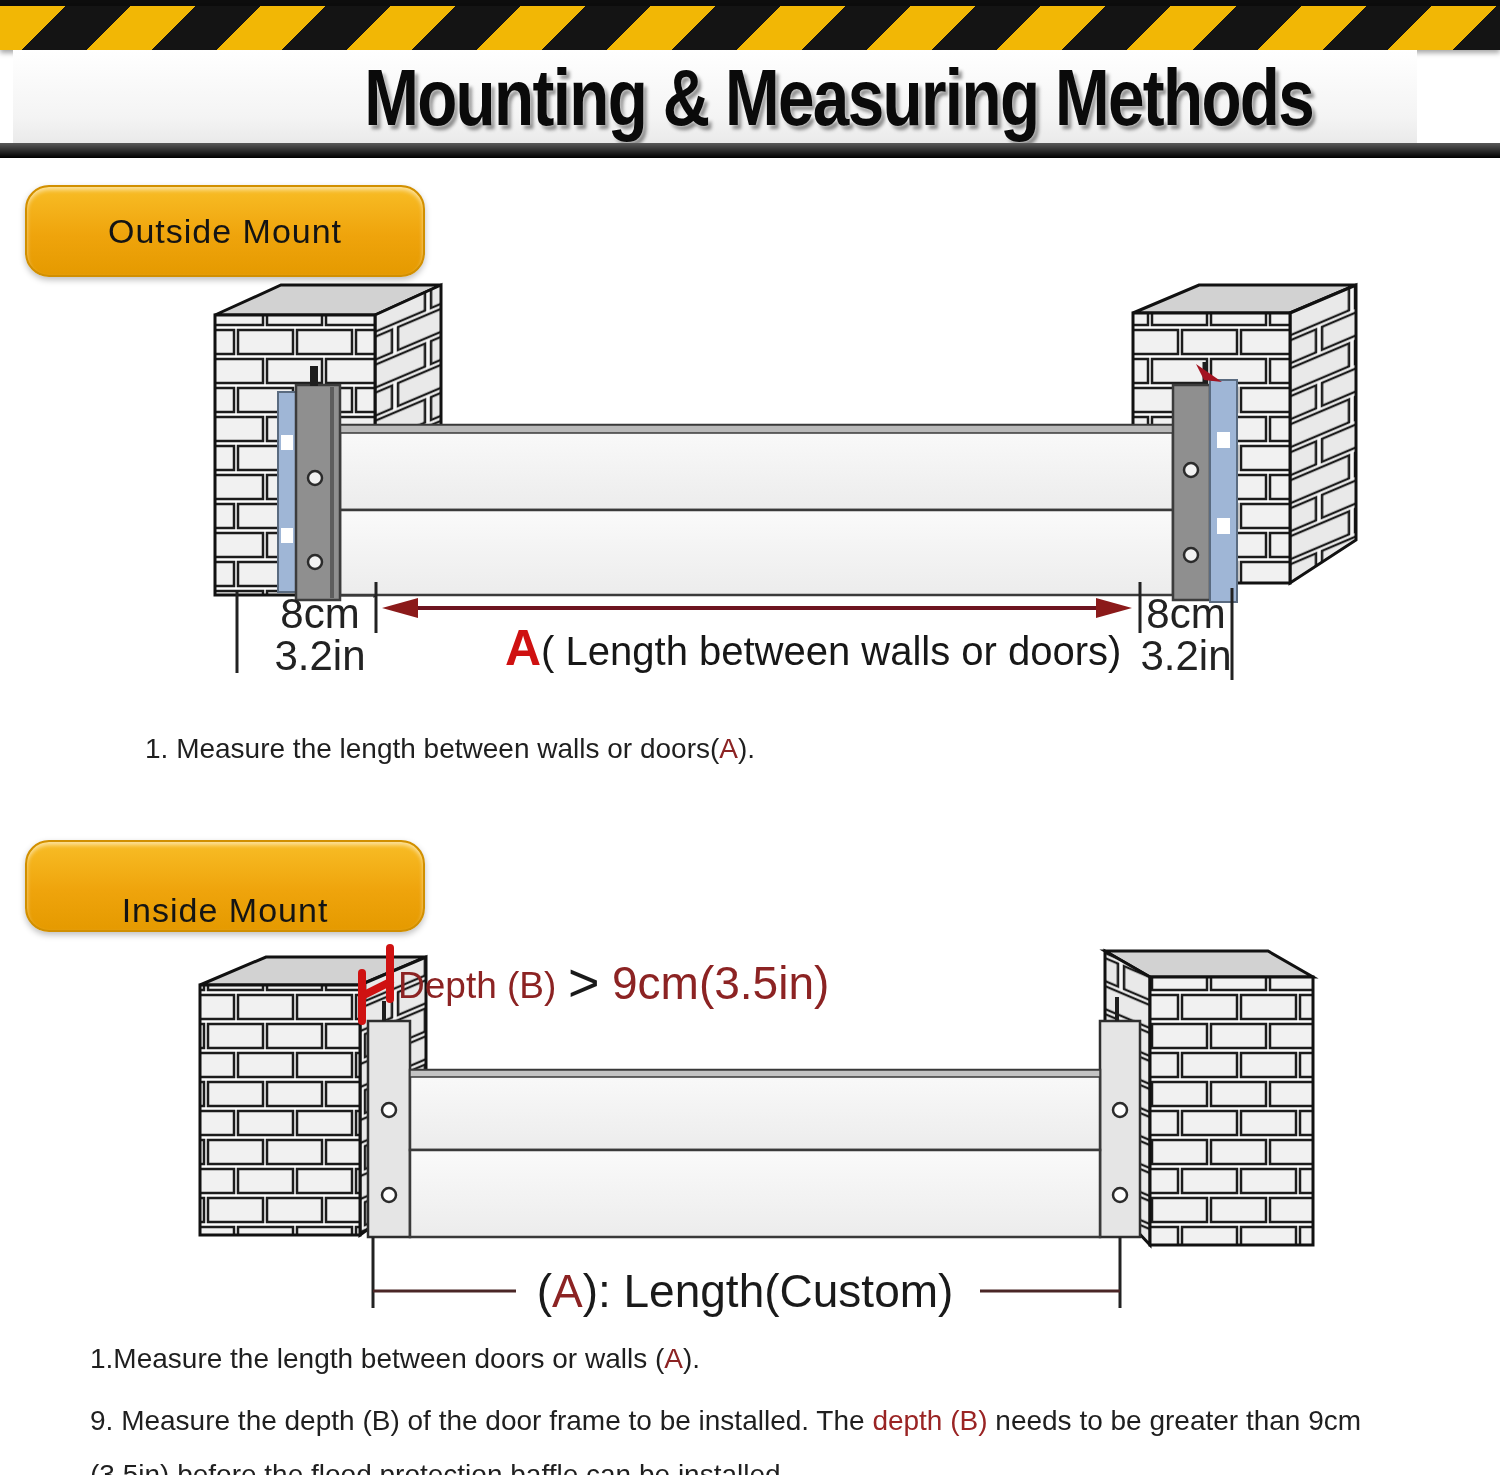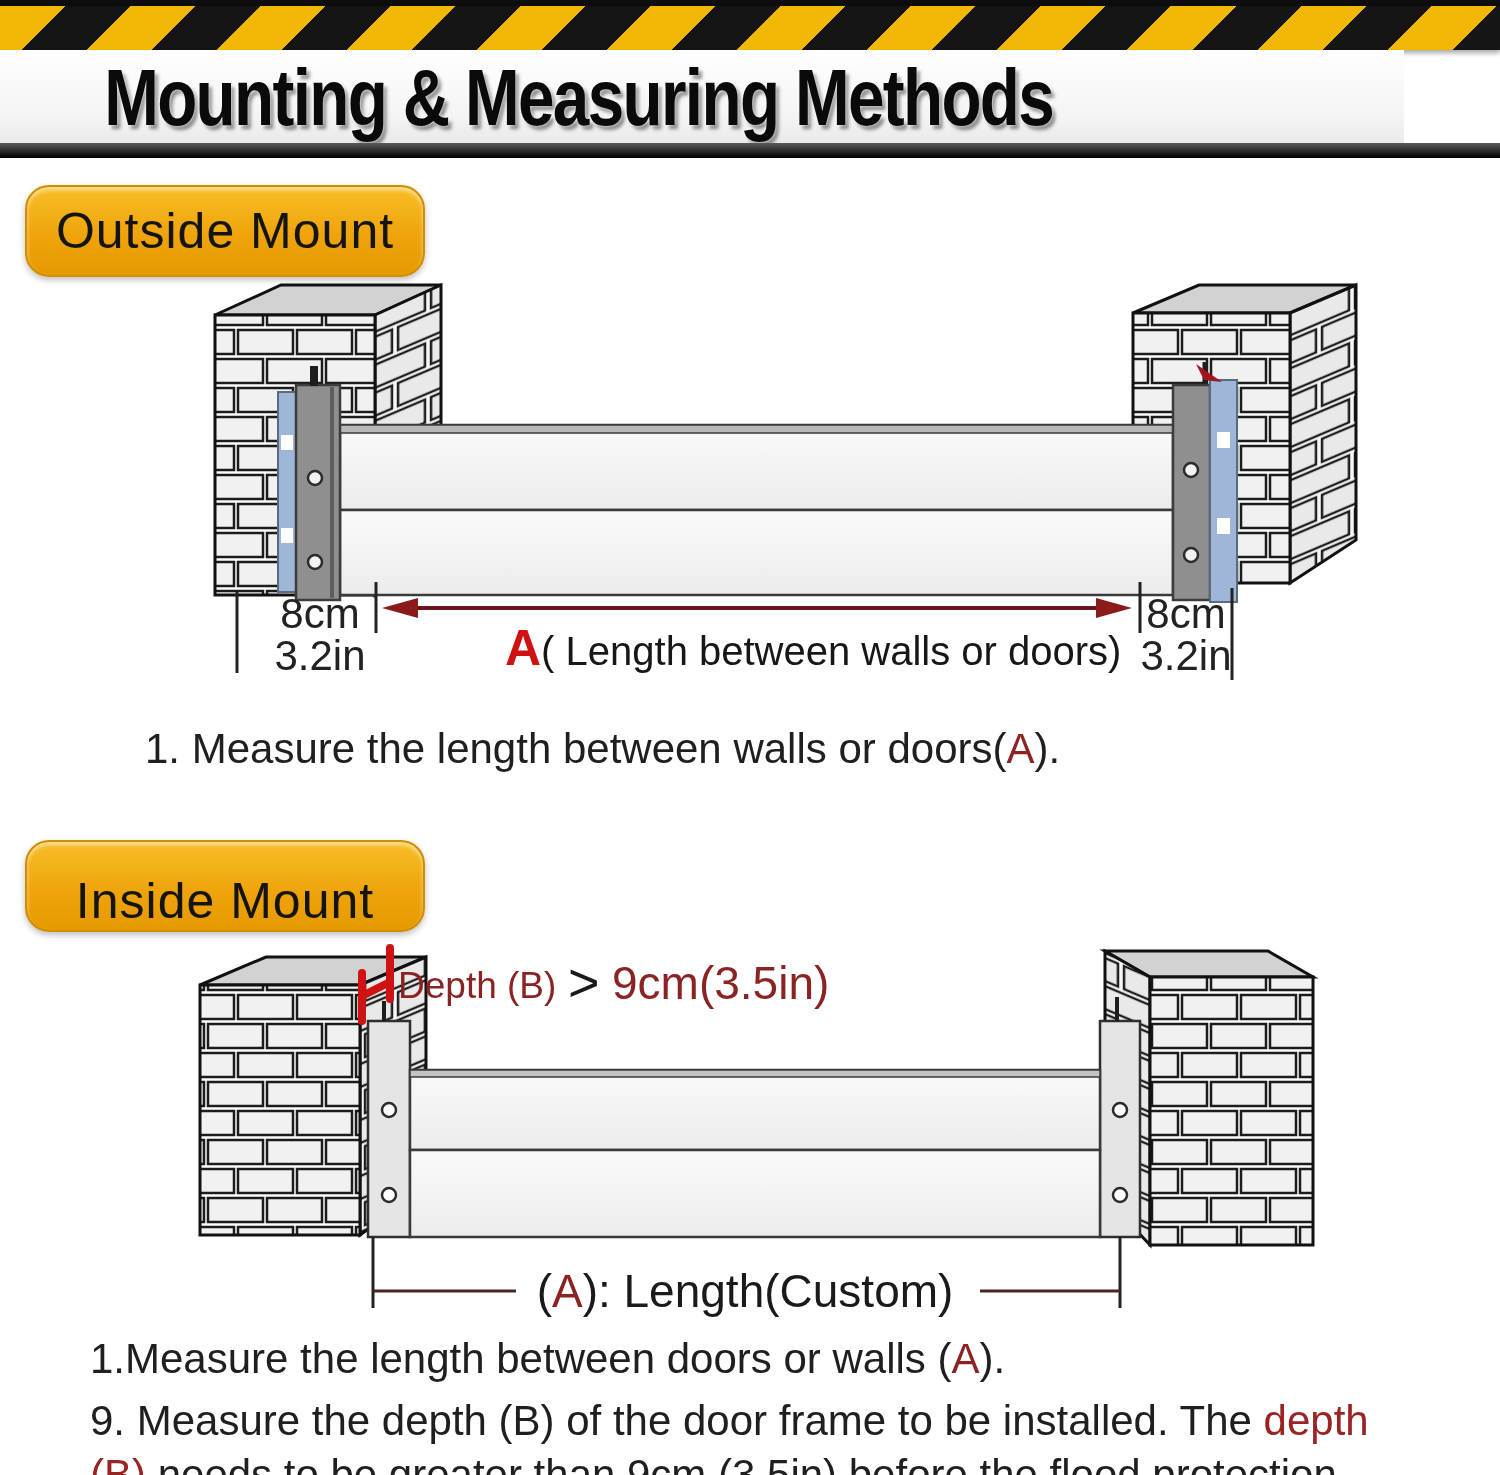--- a/index.html
+++ b/index.html
@@ -8,52 +8,52 @@
     background:#ffffff;font-family:"Liberation Sans",sans-serif;color:#1c1c1c;
   }
   
   .topbar{position:absolute;left:0;top:0;width:1500px;height:10px;background:#0d0d0d;}
   .caution{
     position:absolute;left:0;top:6px;width:1500px;height:44px;
     background:repeating-linear-gradient(135deg,#f2b705 0 46px,#141414 46px 92px);
     box-shadow:0 3px 5px rgba(0,0,0,.35);
   }
   .titleband{
-    position:absolute;left:0;top:50px;width:1404px;height:95px;
+    position:absolute;left:13px;top:50px;width:1404px;height:95px;
     background:linear-gradient(180deg,#ffffff 0%,#f4f4f4 70%,#e9e9e9 100%);
-    display:flex;align-items:center;justify-content:flex-start;
+    display:flex;align-items:center;justify-content:flex-end;
   }
   .title{
     font-size:80px;font-weight:bold;letter-spacing:-2px;color:#0a0a0a;
     transform:scaleX(0.82);transform-origin:center;white-space:nowrap;
     text-shadow:0 0 4px #ffffff,4px 4px 4px rgba(0,0,0,.45);
   }
   .underbar{position:absolute;left:0;top:143px;width:1500px;height:15px;
     background:linear-gradient(180deg,#5a5a5a,#000000);}
   
   .badge{
     position:absolute;left:25px;width:400px;height:92px;border-radius:24px;
     background:linear-gradient(180deg,#f8bd26 0%,#efa40c 55%,#e59a00 100%);
     border:2px solid #d18f00;box-sizing:border-box;
     display:flex;align-items:center;justify-content:center;
     box-shadow:inset 0 3px 4px rgba(255,255,255,.55),0 3px 6px rgba(0,0,0,.25);
   }
-  .badge span{font-size:50px;color:#141414;letter-spacing:1px;}
+  .badge span{font-size:34px;color:#141414;letter-spacing:1px;}
   .badge.outside{top:185px;}
   .badge.inside{top:840px;align-items:flex-end;}
   
   .diag{position:absolute;left:0;}
   text{font-family:"Liberation Sans",sans-serif;}
   .lbl{font-size:42px;fill:#222222;}
   .desc{font-size:40px;fill:#171717;}
   .bigA{font-size:50px;font-weight:bold;fill:#cf1111;}
   .maroon{fill:#8c2323;}
   .lenlbl{font-size:46px;fill:#1a1a1a;}
   
-  .steps{position:absolute;font-size:42px;color:#1f1f1f;line-height:54px;}
+  .steps{position:absolute;font-size:28px;color:#1f1f1f;line-height:54px;}
   .steps.outside{left:145px;top:722px;width:1260px;}
   .steps.inside{left:90px;top:1332px;width:1330px;}
   .steps .row{margin-bottom:8px;}
   .red{color:#9a2424;}
   .redA{color:#8c2323;}
 </style>
 </head>
 <body>
 
 <div class="topbar"></div>

